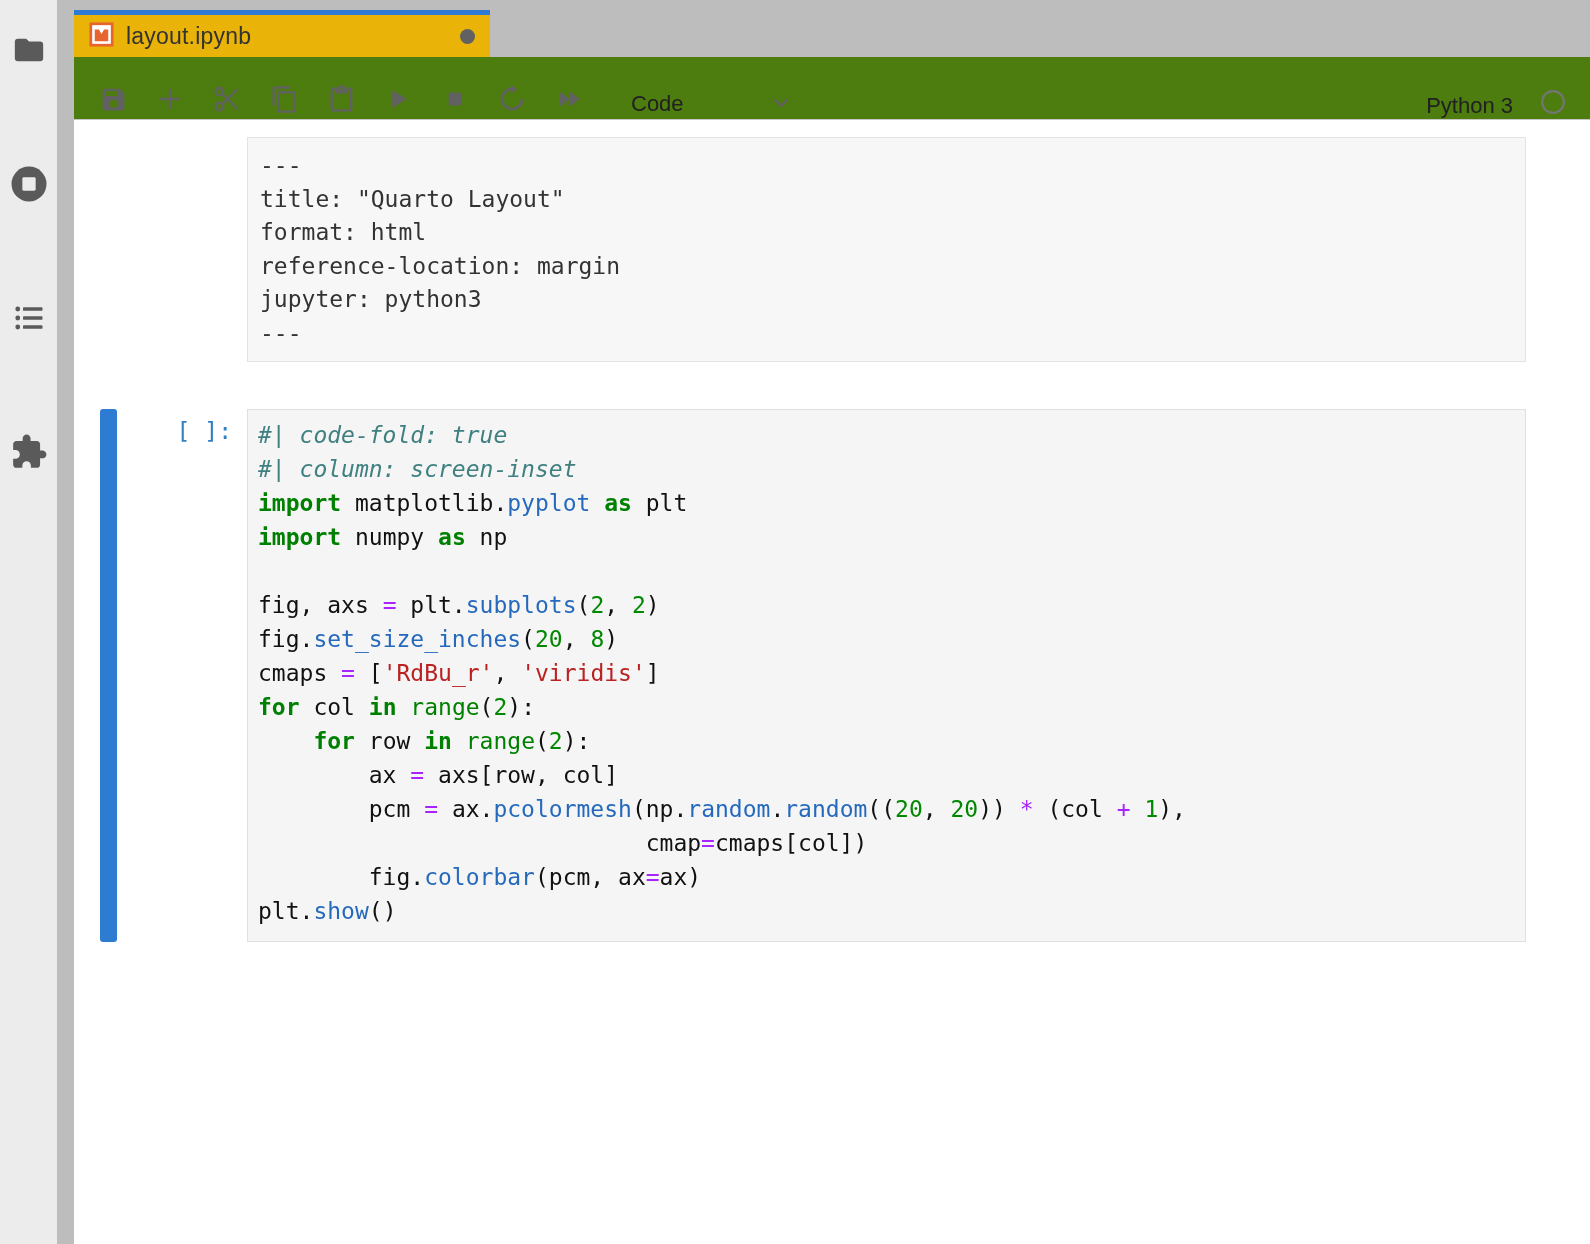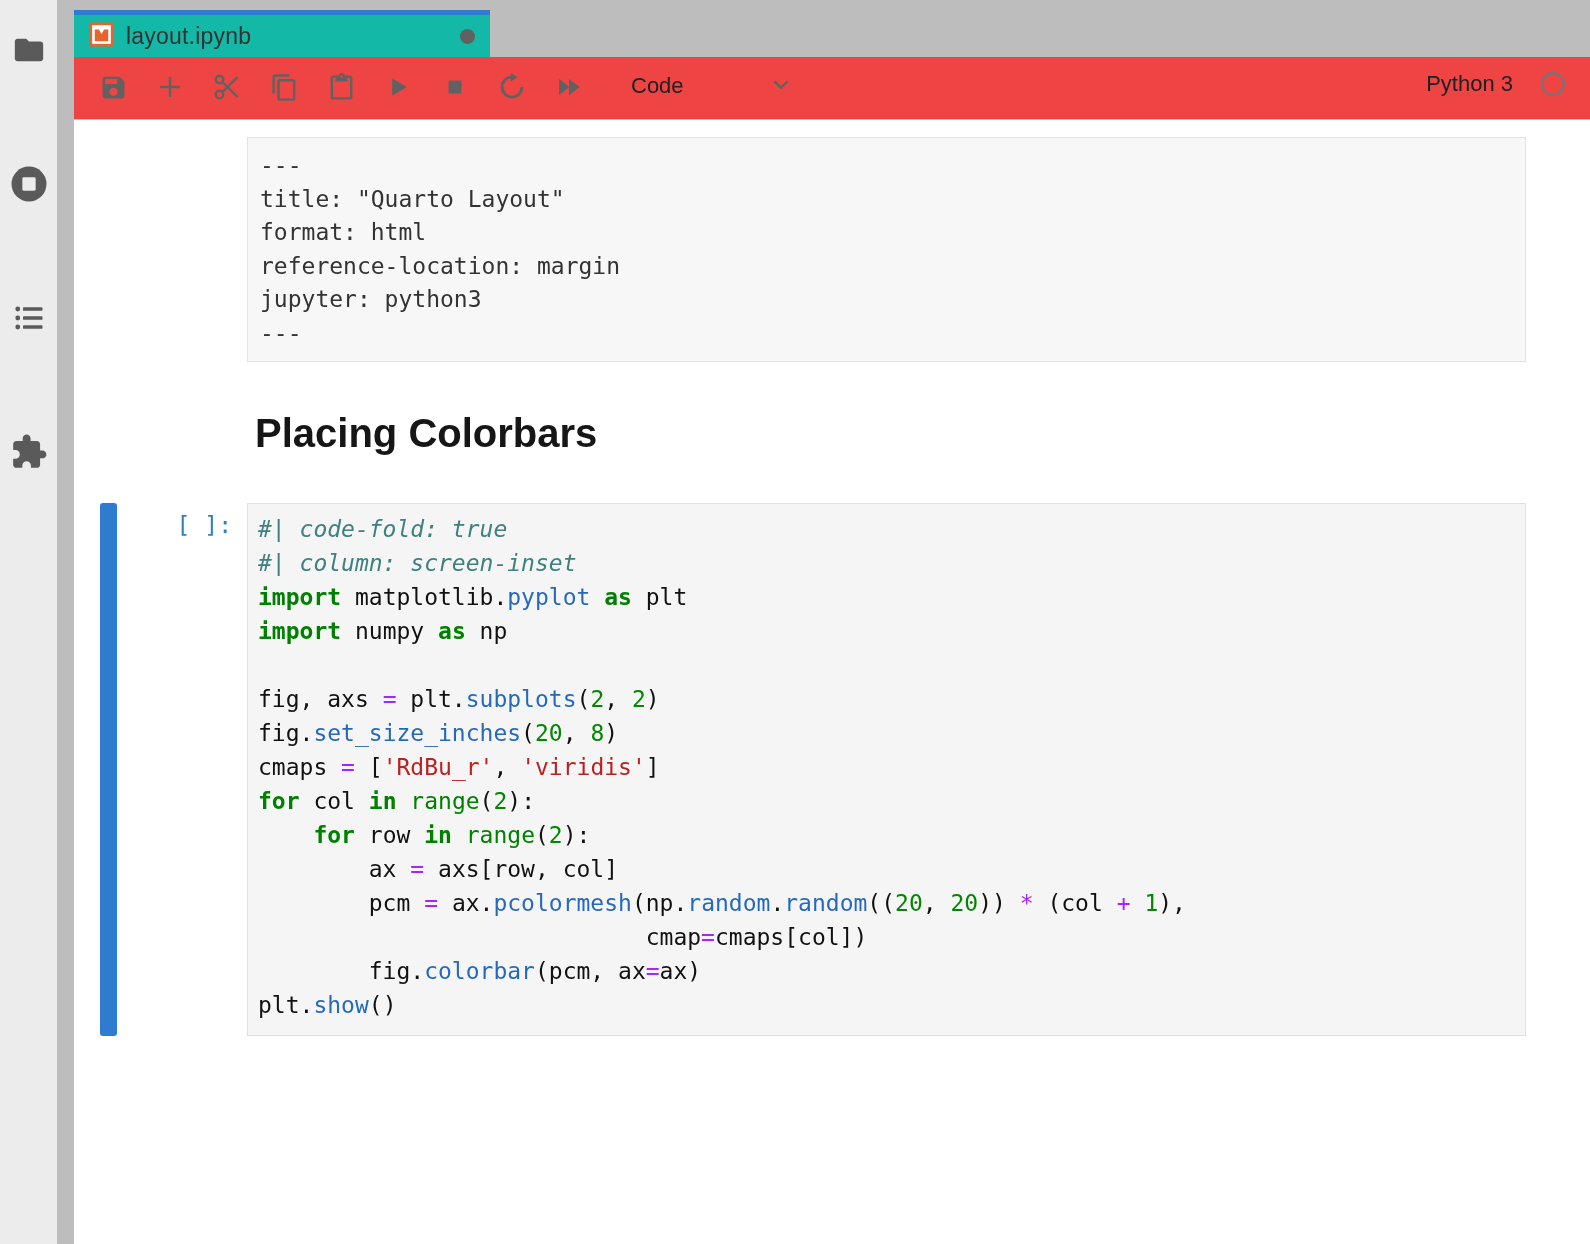--- a/index.html
+++ b/index.html
@@ -14,26 +14,26 @@
   .activity-btn:first-child { margin-top:28px; }
   .activity-btn svg { display:block; }
 
   .gray-strip { width:17px; height:100%; background:#bdbdbd; flex:0 0 17px; }
 
   
   .main { flex:1; display:flex; flex-direction:column; background:#ffffff; min-width:0; }
 
   
   .tabbar { height:57px; background:#bdbdbd; display:flex; align-items:flex-end; flex:0 0 57px; }
-  .tab { width:416px; height:47px; background:#14b8a6; border-top:5px solid #2f7bd3; display:flex; align-items:center; padding:0 15px 0 14px; gap:11px; }
+  .tab { width:416px; height:47px; background:#eab308; border-top:5px solid #2f7bd3; display:flex; align-items:center; padding:0 15px 0 14px; gap:11px; }
   .tab-label { flex:1; font-size:23px; color:#333333; letter-spacing:0.2px; }
   .dirty-dot { width:15px; height:15px; border-radius:50%; background:#616161; }
 
   
-  .toolbar { height:63px; background:#ef4444; border-bottom:1px solid #c6c6c6; display:flex; align-items:flex-start; padding:14px 24px 0 21px; flex:0 0 63px; }
+  .toolbar { height:63px; background:#4d7c0f; border-bottom:1px solid #c6c6c6; display:flex; align-items:flex-end; padding:14px 24px 0 21px; flex:0 0 63px; }
   .tool-btn { width:36px; height:36px; margin-right:21px; display:flex; align-items:center; justify-content:center; cursor:pointer; }
   .celltype-select { margin-left:23px; width:163px; display:flex; align-items:center; justify-content:space-between; cursor:pointer; }
   .celltype-label { font-size:22px; color:#212121; }
   .toolbar-spacer { flex:1; }
   .kernel-name { font-size:22px; color:#212121; margin-right:27px; }
 
   
   .content { flex:1; background:#ffffff; padding:17px 64px 0 173px; position:relative; }
 
   
@@ -214,21 +214,20 @@
       <div class="raw-cell">
         <pre>---
 title: "Quarto Layout"
 format: html
 reference-location: margin
 jupyter: python3
 ---</pre>
       </div>
 
       <div class="md-cell">
-        <h1 class="md-heading">Placing Colorbars</h1>
         <div class="md-para">
         </div>
       </div>
 
       <div class="code-cell">
         <div class="collapser"></div>
         <div class="prompt">[ ]:</div>
         <div class="editor">
           <pre><span class="tk-cm">#| code-fold: true</span>
 <span class="tk-cm">#| column: screen-inset</span>

